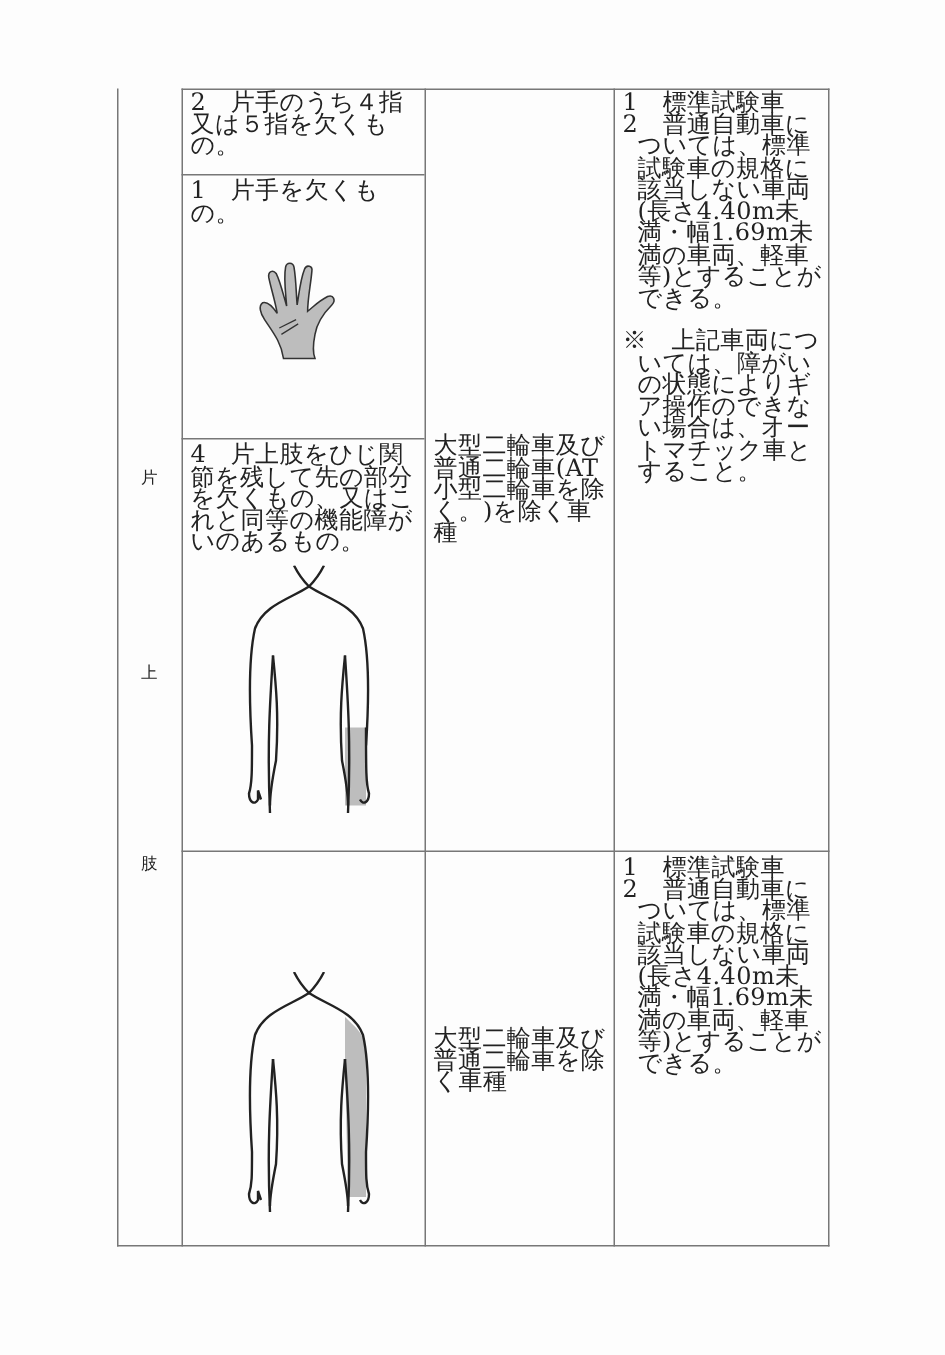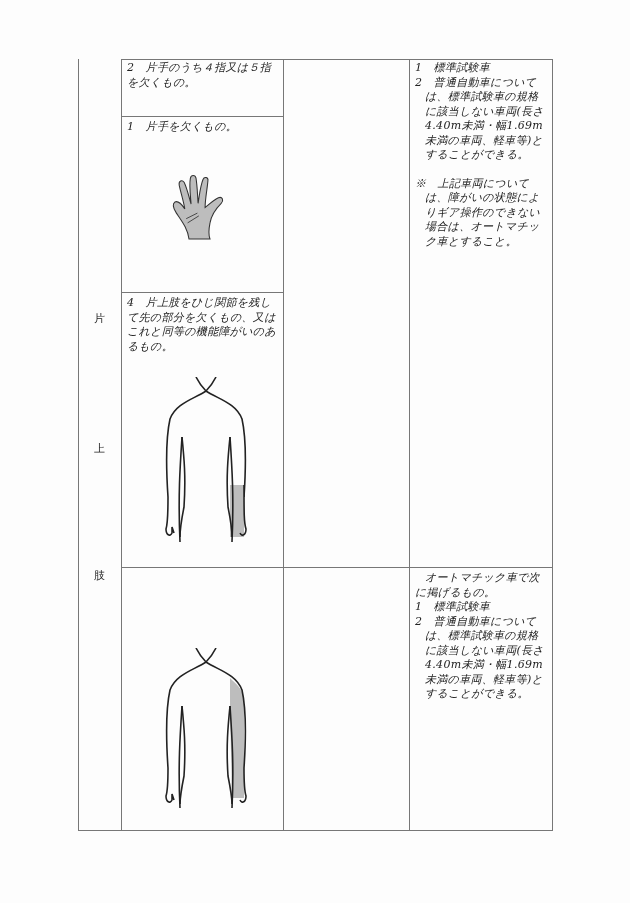--- a/index.html
+++ b/index.html
@@ -1,21 +1,21 @@
 <!DOCTYPE html>
 <html><head>
 <meta charset="utf-8">
 <style>
   html, body { margin: 0; padding: 0; background: #fdfdfd; }
   body { width: 630px; height: 903px; position: relative; overflow: hidden;
          font-family: "DejaVu Serif", "Liberation Serif", serif; color: #222; }
   .page { position: absolute; left: 0; top: 0; width: 630px; height: 903px; }
   .line { position: absolute; background: #777; }
-  .cell { position: absolute; box-sizing: border-box; font-size: 11px; line-height: 14.5px;
-          letter-spacing: 0.3px; font-style: italic; }
+  .cell { position: absolute; box-sizing: border-box; font-size: 16px; line-height: 14.5px;
+          letter-spacing: 0.3px; }
   .para { margin: 0; white-space: pre-wrap; }
   .indent1 { padding-left: 10px; text-indent: -10px; }
   .vchar { position: absolute; font-size: 11px; width: 43px; text-align: center; }
   .fig { position: absolute; }
 </style>
 </head>
 <body>
 
 <div class="page">
 
@@ -65,25 +65,30 @@
     <path d="M32 0 C36 8 40 12 42 14 C44 12 48 8 52 0" stroke="#222" stroke-width="1.6" fill="none"></path>
     <path d="M66 30 C72 36 78 40 80 50 L80 150 L68 150 L66 60 Z" fill="#bdbdbd"></path>
     <path d="M42 14 C30 22 12 26 6 42 C2 60 2 90 4 120 C4 136 4 142 2 148 C2 154 6 156 8 152 L8 146 L10 152" stroke="#222" stroke-width="1.6" fill="none"></path>
     <path d="M42 14 C54 22 72 26 78 42 C82 60 82 90 80 120 C80 136 80 142 82 148 C82 154 78 156 76 152" stroke="#222" stroke-width="1.6" fill="none"></path>
     <path d="M18 58 C16 88 14 118 16 160" stroke="#222" stroke-width="1.6" fill="none"></path>
     <path d="M18 58 C20 78 22 98 20 128 C18 138 16 148 16 156" stroke="#222" stroke-width="1.6" fill="none"></path>
     <path d="M66 58 C68 88 70 118 68 160" stroke="#222" stroke-width="1.6" fill="none"></path>
     <path d="M66 58 C64 78 62 98 64 128 C66 138 68 148 68 156" stroke="#222" stroke-width="1.6" fill="none"></path>
   </svg>
 
+  <div class="cell" style="left:289px; top:290px; width:118px;">
+    <p class="para">大型二輪車及び普通二輪車(AT小型二輪車を除く。)を除く車種</p>
+  </div>
+  <div class="cell" style="left:289px; top:685px; width:118px;">
+    <p class="para">大型二輪車及び普通二輪車を除く車種</p>
+  </div>
 
   <div class="cell" style="left:415px; top:61px; width:134px;">
     <p class="para indent1">1　標準試験車</p>
     <p class="para indent1">2　普通自動車については、標準試験車の規格に該当しない車両(長さ4.40m未満・幅1.69m未満の車両、軽車等)とすることができる。</p>
     <p class="para indent1" style="margin-top:14px;">※　上記車両については、障がいの状態によりギア操作のできない場合は、オートマチック車とすること。</p>
   </div>
   <div class="cell" style="left:415px; top:571px; width:134px;">
-    <p class="para" style="text-indent:10px;">オートマチック車で次に掲げるもの。</p>
     <p class="para indent1">1　標準試験車</p>
     <p class="para indent1">2　普通自動車については、標準試験車の規格に該当しない車両(長さ4.40m未満・幅1.69m未満の車両、軽車等)とすることができる。</p>
   </div>
 
 </div>
 
 </body></html>

